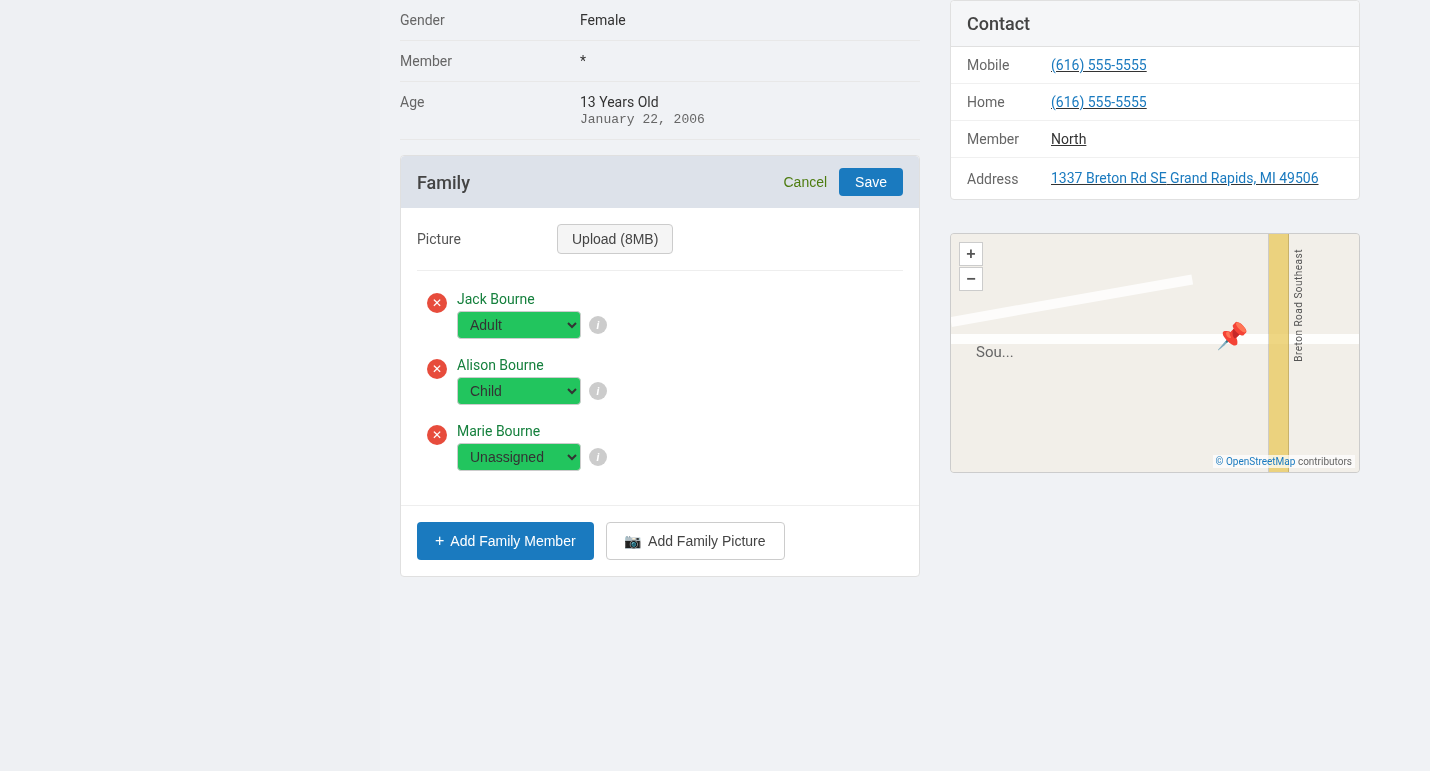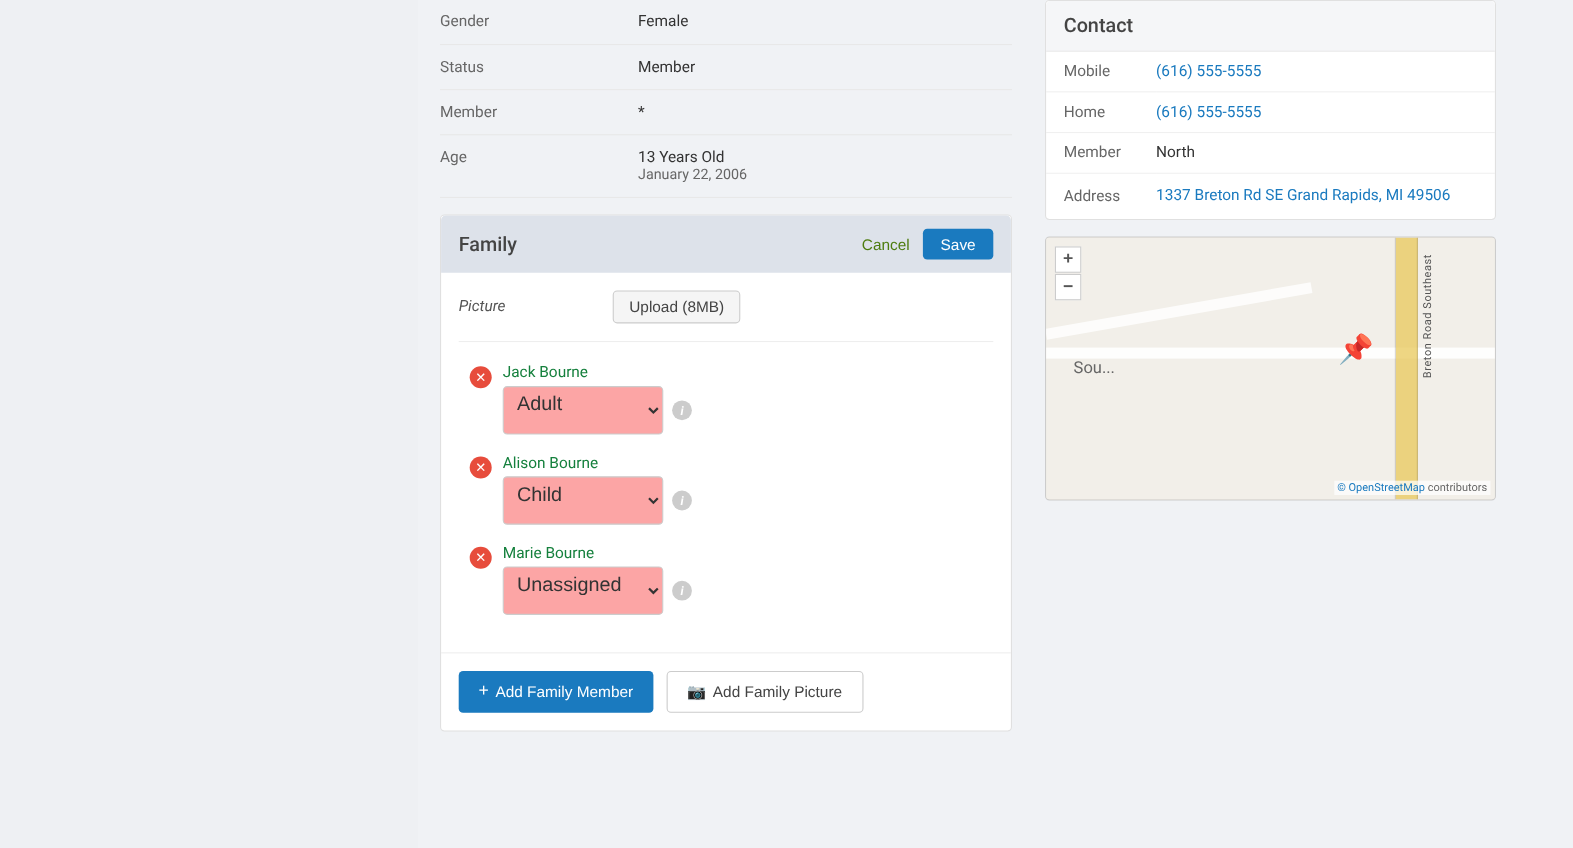--- a/index.html
+++ b/index.html
@@ -57,21 +57,21 @@
       color: #333;
       font-size: 14px;
       vertical-align: top;
     }
 
     
     .contact-card {
       background: #fff;
       border: 1px solid #e0e0e0;
       border-radius: 4px;
-      margin-bottom: 15px;
+      margin-bottom: 33px;
     }
     .contact-card-header {
       background: #f5f6f8;
       padding: 12px 16px;
       border-bottom: 1px solid #e0e0e0;
       border-radius: 4px 4px 0 0;
     }
     .contact-card-header h3 {
       font-size: 18px;
       font-weight: 500;
@@ -91,20 +91,21 @@
     .contact-label {
       padding: 10px 16px;
       color: #666;
       font-size: 14px;
       width: 100px;
     }
     .contact-value {
       padding: 10px 16px 10px 0;
       font-size: 14px;
       color: #333;
+      text-decoration: underline;
     }
     .contact-link {
       color: #1a7abf;
       text-decoration: none;
     }
     .contact-address-link {
       color: #1a7abf;
       text-decoration: none;
       display: block;
       line-height: 1.5;
@@ -210,21 +211,20 @@
       display: flex;
       align-items: center;
       margin-bottom: 20px;
       border-bottom: 1px solid #eee;
       padding-bottom: 16px;
     }
     .picture-label {
       width: 140px;
       color: #555;
       font-size: 14px;
-      font-style: italic;
     }
     .btn-upload {
       background: #f5f5f5;
       border: 1px solid #ccc;
       padding: 6px 14px;
       border-radius: 4px;
       cursor: pointer;
       font-size: 14px;
       color: #444;
     }
@@ -263,24 +263,24 @@
       cursor: pointer;
     }
     .member-role-row {
       display: flex;
       align-items: center;
       gap: 8px;
     }
     .role-select {
       border: 1px solid #ccc;
       border-radius: 4px;
-      padding: 4px 20px 16px 8px;
-      font-size: 18px;
+      padding: 4px 20px 4px 8px;
+      font-size: 14px;
       color: #333;
-      background: #fca5a5;
+      background: #22c55e;
       appearance: auto;
       cursor: pointer;
     }
     .help-icon {
       width: 18px;
       height: 18px;
       border-radius: 50%;
       background: #ccc;
       color: #fff;
       display: flex;
@@ -337,36 +337,32 @@
 
       <table class="info-table">
 
         <tbody>
 
         <tr class="info-row">
           <td class="info-label">Gender</td>
           <td class="info-value" colspan="3">Female</td>
         </tr>
 
-        <tr class="info-row">
-          <td class="info-label">Status</td>
-          <td class="info-value" colspan="3">Member</td>
-        </tr>
 
 
         <tr class="info-row">
           <td class="info-label">Member</td>
           <td class="info-value" colspan="3">*</td>
         </tr>
 
         <tr class="info-row">
           <td class="info-label">Age</td>
           <td class="info-value" colspan="3">
             <span style="display:block;">13 Years Old</span>
-            <span style="color:#666; font-size:13px;">January 22, 2006</span>
+            <span style="color:#666; font-size:13px;font-family:Liberation Mono, monospace;">January 22, 2006</span>
           </td>
         </tr>
       </tbody>
         </table>
 
       <div class="family-card">
         <div class="family-header">
           <h3>Family</h3>
           <div class="family-header-actions">
             <button class="btn-cancel">Cancel</button>

